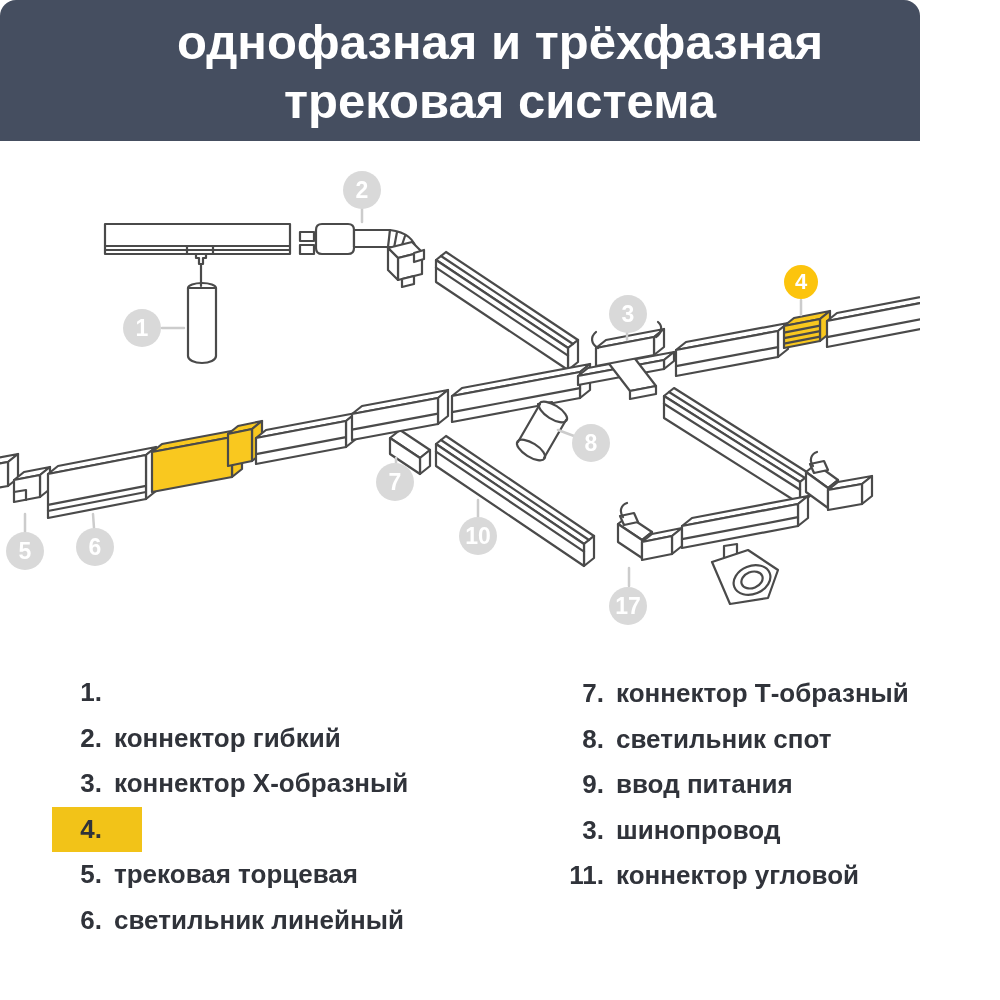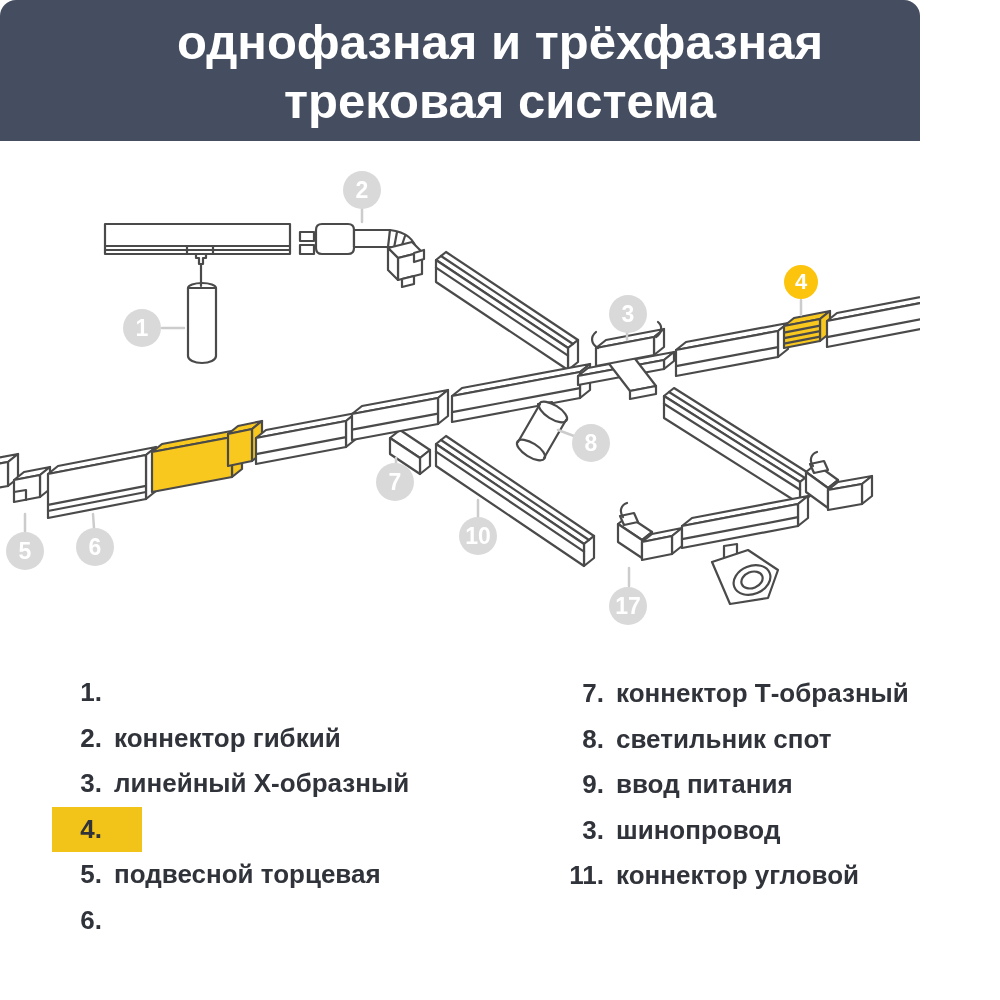--- a/index.html
+++ b/index.html
@@ -186,31 +186,32 @@
   <div class="legend-col left" style="left:52px;top:670px">
     <div class="lrow">
         <span class="num">1.</span>
       </div>
     <div class="lrow">
         <span class="num">2.</span>
         <span class="lab">коннектор гибкий</span>
       </div>
     <div class="lrow">
         <span class="num">3.</span>
-        <span class="lab">линейный Х-образный</span>
+        <span class="lab">коннектор Х-образный</span>
       </div>
     <div class="lrow hl">
         <span class="num">4.</span>
       </div>
     <div class="lrow">
         <span class="num">5.</span>
-        <span class="lab">подвесной торцевая</span>
+        <span class="lab">трековая торцевая</span>
       </div>
     <div class="lrow">
         <span class="num">6.</span>
+        <span class="lab">светильник линейный</span>
       </div>
   </div>
 
   <div class="legend-col right" style="left:548px;top:671px">
     <div class="lrow">
         <span class="num">7.</span>
         <span class="lab">коннектор Т-образный</span>
       </div>
     <div class="lrow">
         <span class="num">8.</span>

